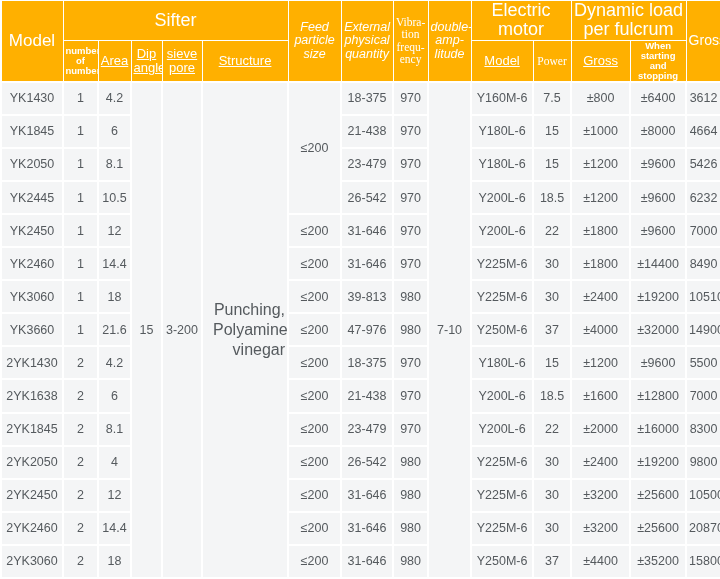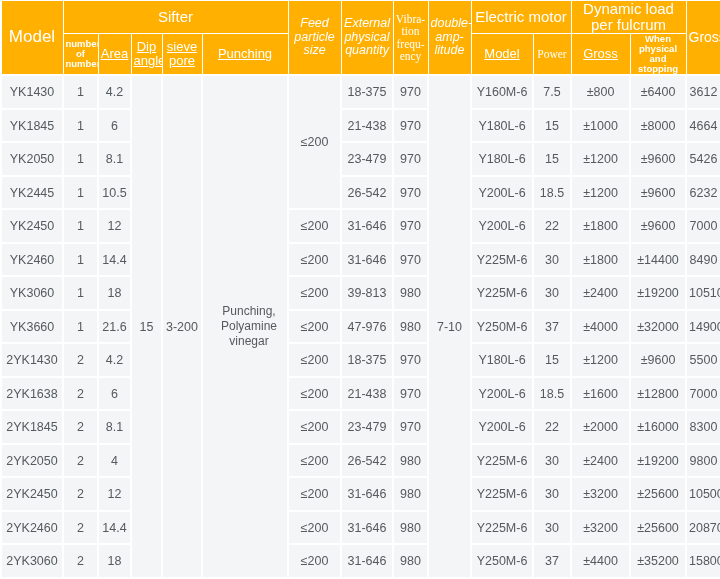--- a/index.html
+++ b/index.html
@@ -31,21 +31,21 @@
     background: #FFB000;
     color: #ffffff;
     border: 1px solid #ffffff;
     font-weight: normal;
     line-height: 1.08;
   }
   th.h-model {
     font-size: 17px;
   }
   th.h-group {
-    font-size: 15px;
+    font-size: 18px;
   }
   th.h-sub {
     font-size: 11.5px;
     font-family: Liberation Serif, serif;
   }
   th.h-sub-lg {
     font-size: 13px;
     text-decoration: underline;
   }
   th.h-tall {
@@ -69,22 +69,22 @@
     border-right: 2px solid #ffffff;
     border-top: 2px solid #ffffff;
     border-bottom: 2px solid #ffffff;
     white-space: nowrap;
   }
   tbody td.span-cell {
     border-top: 2px solid #ffffff;
     border-bottom: 2px solid #ffffff;
   }
   tbody td.struct {
-    font-size: 12px;
-    text-align: center;
+    font-size: 16px;
+    text-align: right;
     padding-left: 10px;
     line-height: 1.25;
     white-space: normal;
   }
   .hdr-break { display: block; }
 </style>
 </head>
 <body>
 
 <table class="spec-table">
@@ -145,27 +145,27 @@
       </th>
       <th class="h-sub-lg">Area</th>
       <th class="h-sub-lg">
         <span class="hdr-break">Dip</span>
         <span class="hdr-break">angle</span>
       </th>
       <th class="h-sub-lg">
         <span class="hdr-break">sieve</span>
         <span class="hdr-break">pore</span>
       </th>
-      <th class="h-sub-lg">Punching</th>
+      <th class="h-sub-lg">Structure</th>
       <th class="h-sub-lg">Model</th>
       <th class="h-sub">Power</th>
       <th class="h-sub-lg">Gross</th>
       <th class="h-tiny">
         <span class="hdr-break">When</span>
-        <span class="hdr-break">physical and</span>
+        <span class="hdr-break">starting and</span>
         <span class="hdr-break">stopping</span>
       </th>
     </tr>
   </thead>
 
   <tbody id="table-body">
       <tr>
         <td>YK1430</td>
         <td>1</td>
         <td>4.2</td>

